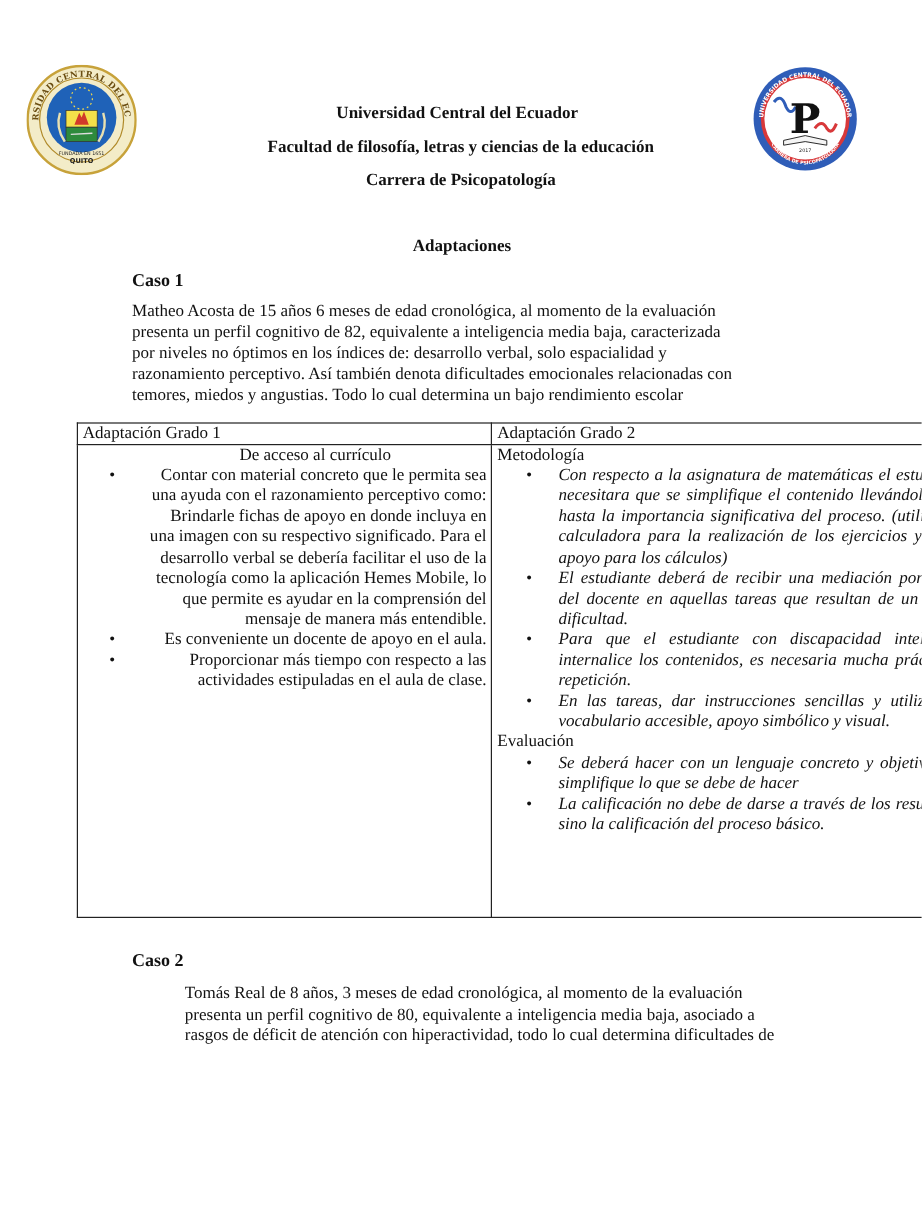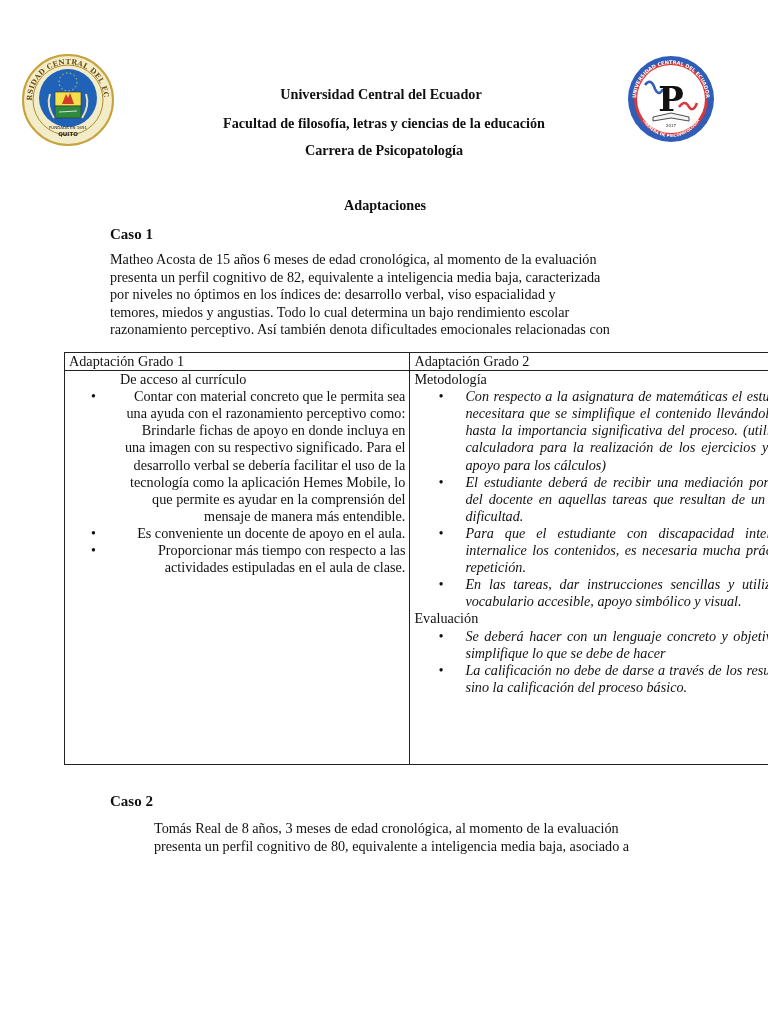--- a/index.html
+++ b/index.html
@@ -41,21 +41,21 @@
   }
   table.adapt td, table.adapt th {
     border: 1px solid #222222; vertical-align: top; text-align: left;
     font-weight: normal; padding: 0 4px;
   }
   table.adapt th { height: 17px; padding-top: 0; }
   .col1 { width: 297px; }
   .col2 { width: 345px; margin-left: 44px; }
 
   .sub { display: block; }
-  .sub.indent { padding-left: 51px; }
+  .sub.indent { padding-left: 51px; text-align: center; }
   ul.bul { list-style: none; margin: 0; padding: 0; }
   ul.bul li { position: relative; padding-left: 51px; text-align: right; }
   ul.bul li::before {
     content: "•"; position: absolute; left: 22px; top: 0; font-size: 14px;
   }
   .col2 ul.bul li { padding-left: 51px; text-align: justify; font-style: italic; }
   .col2 ul.bul li::before { left: 24px; }
 </style>
 </head>
 <body>
@@ -103,23 +103,23 @@
 
 <div class="header-line" id="h1">Universidad Central del Ecuador</div>
 <div class="header-line" id="h2">Facultad de filosofía, letras y ciencias de la educación</div>
 <div class="header-line" id="h3">Carrera de Psicopatología</div>
 <div class="header-line" id="title">Adaptaciones</div>
 
 <div class="caso" id="caso1">Caso 1</div>
 <div class="para" id="para1">
   <span>Matheo Acosta de 15 años 6 meses de edad cronológica, al momento de la evaluación</span>
   <span>presenta un perfil cognitivo de 82, equivalente a inteligencia media baja, caracterizada</span>
-  <span>por niveles no óptimos en los índices de: desarrollo verbal, viso espacialidad y</span>
+  <span>por niveles no óptimos en los índices de: desarrollo verbal, solo espacialidad y</span>
+  <span>razonamiento perceptivo. Así también denota dificultades emocionales relacionadas con</span>
   <span>temores, miedos y angustias. Todo lo cual determina un bajo rendimiento escolar</span>
-  <span>razonamiento perceptivo. Así también denota dificultades emocionales relacionadas con</span>
 </div>
 
 <table class="adapt">
   <tbody>
       <tr>
     <th class="col1">Adaptación Grado 1</th>
     <th class="col2">Adaptación Grado 2</th>
   </tr>
   <tr>
     <td class="col1">
@@ -145,13 +145,14 @@
       </ul>
     </td>
   </tr>
 </tbody>
   </table>
 
 <div class="caso" id="caso2">Caso 2</div>
 <div class="para" id="para2">
   <span>Tomás Real de 8 años, 3 meses de edad cronológica, al momento de la evaluación</span>
   <span>presenta un perfil cognitivo de 80, equivalente a inteligencia media baja, asociado a</span>
+  <span>rasgos de déficit de atención con hiperactividad, todo lo cual determina dificultades de</span>
 </div>
 
 </body></html>

